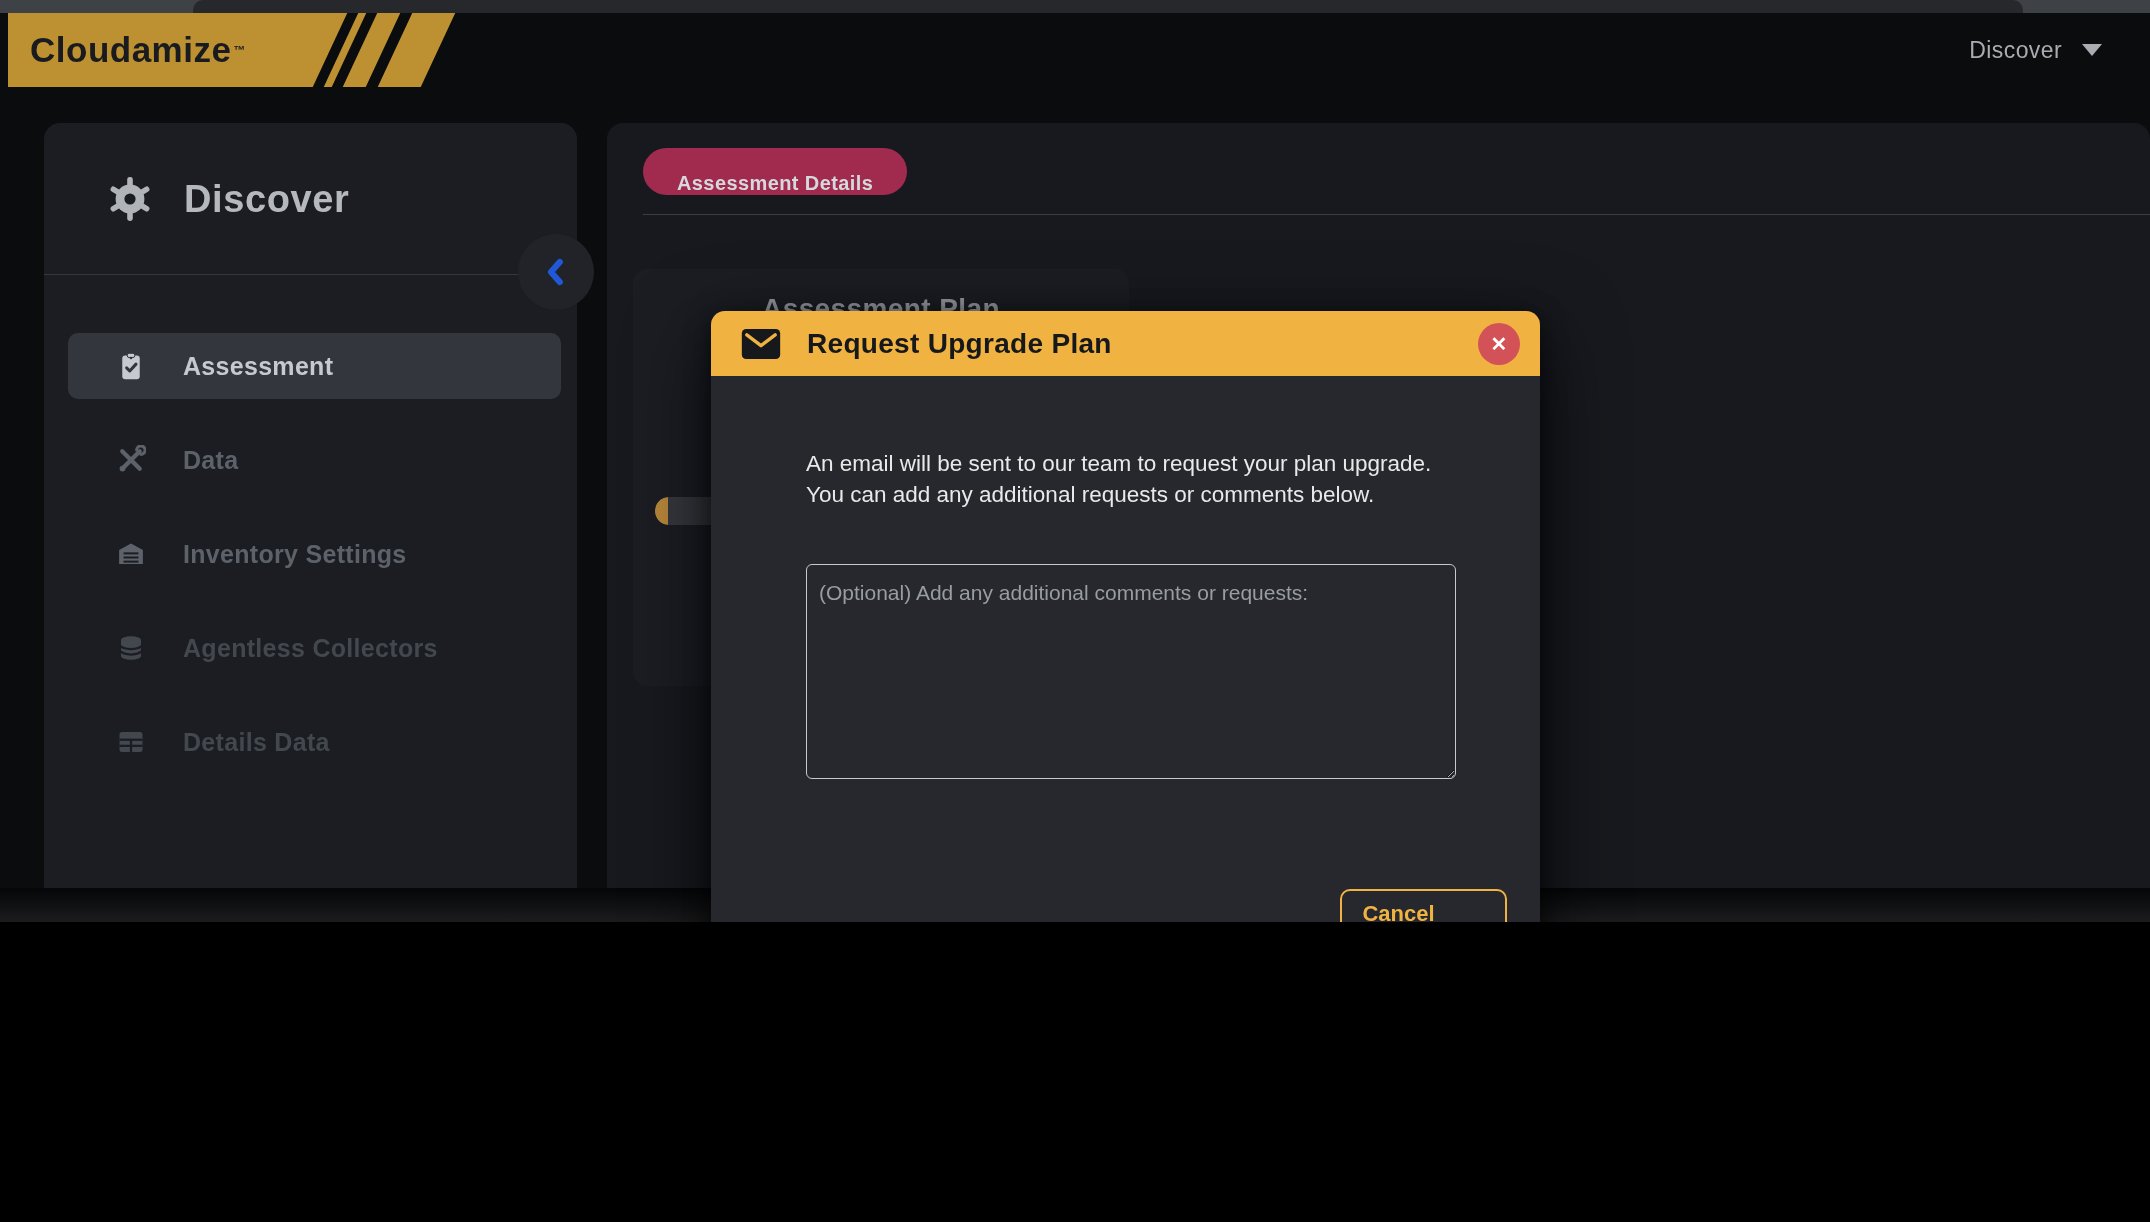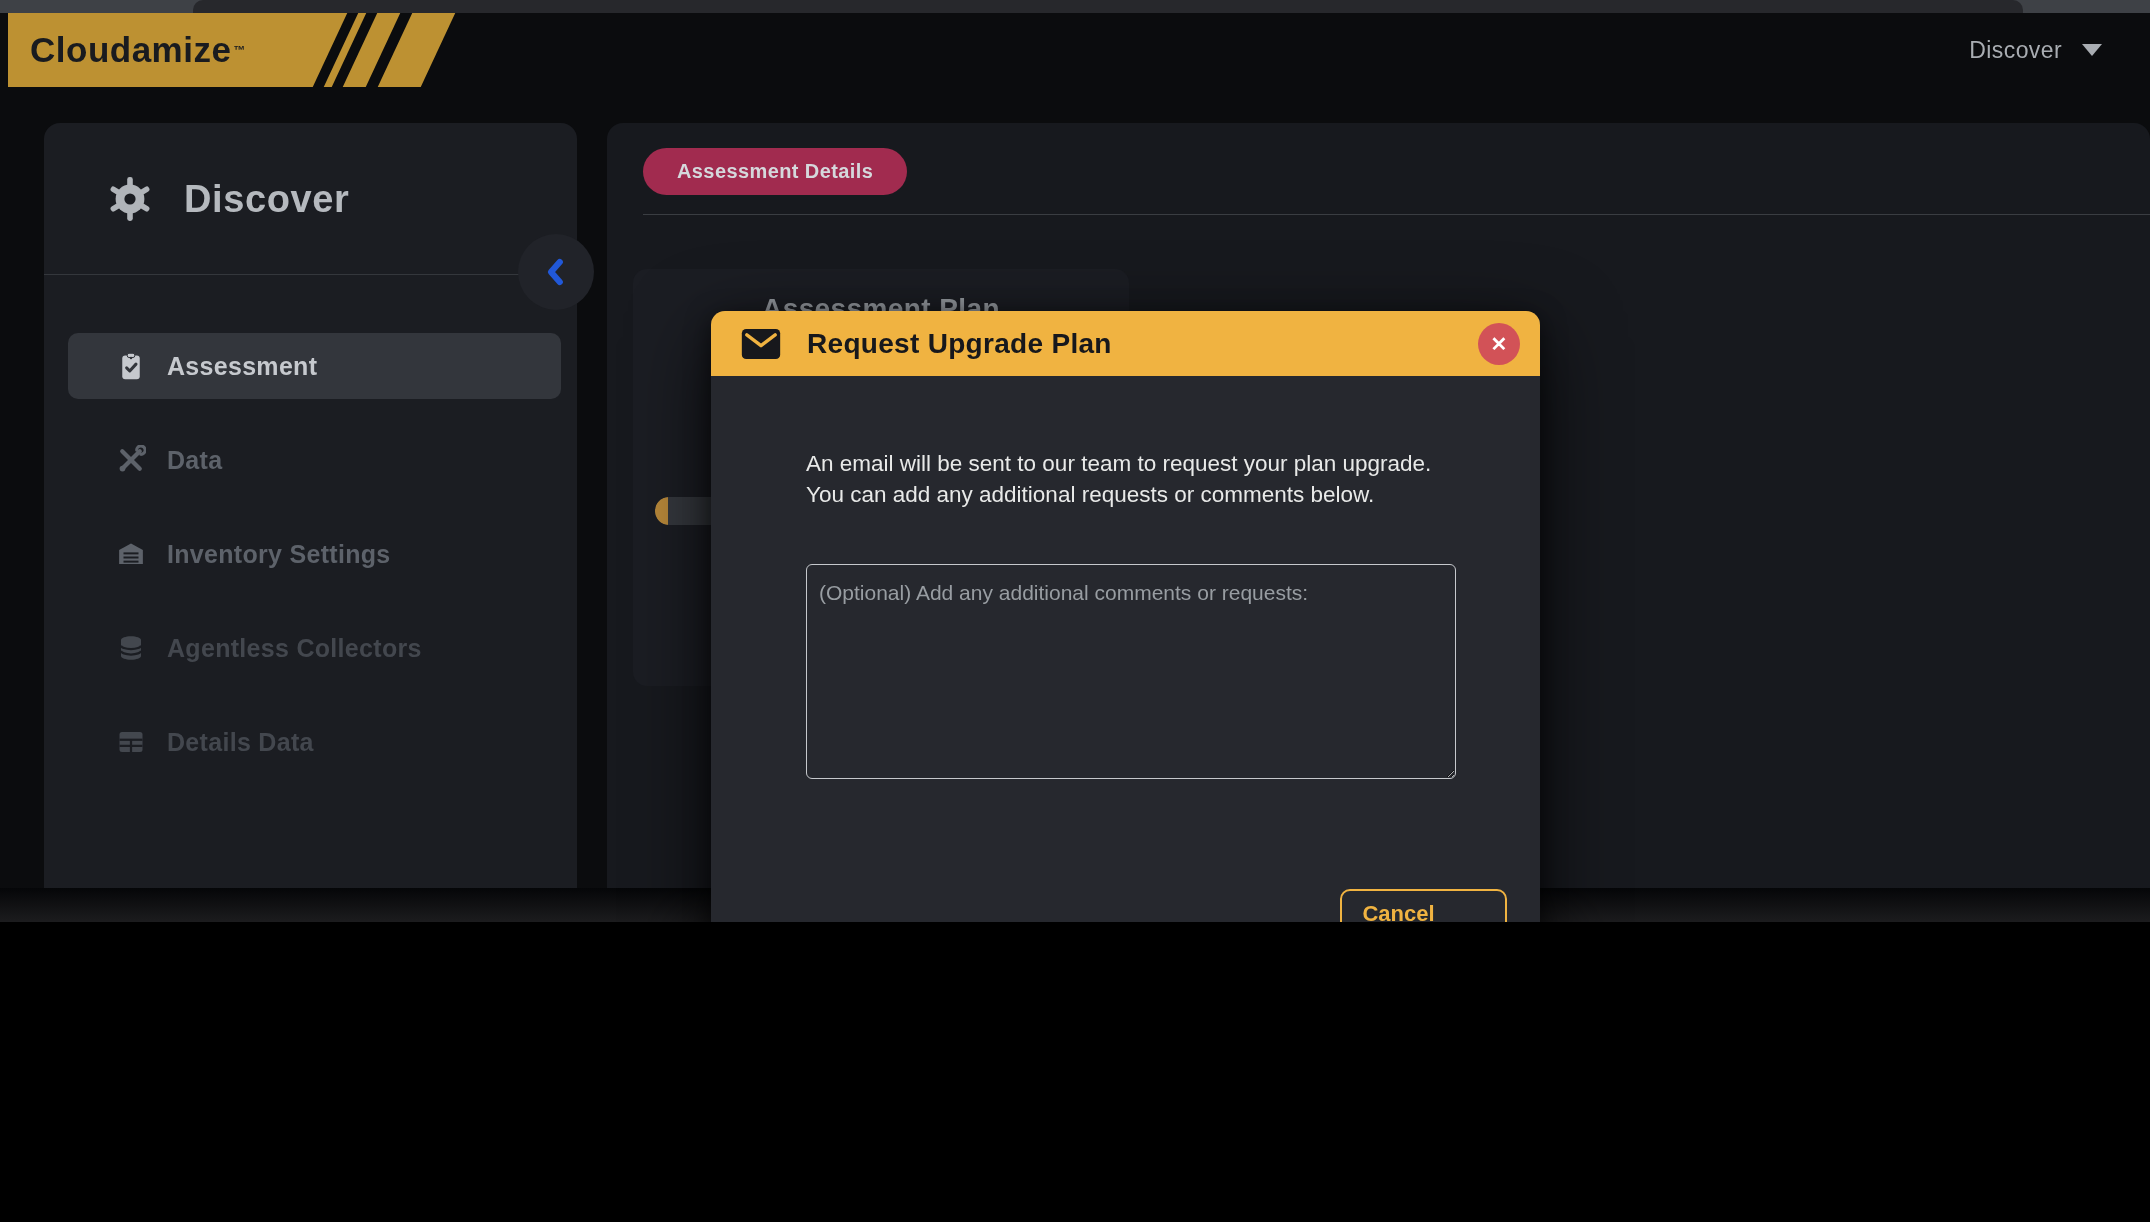--- a/index.html
+++ b/index.html
@@ -28,31 +28,31 @@
   .top-right-label{ font-size:23px; color:#a9adb2; letter-spacing:0.4px; }
   .caret-down{ width:0; height:0; border-left:10px solid transparent; border-right:10px solid transparent; border-top:12px solid #a9adb2; }
 
   
   .sidebar{ position:absolute; left:44px; top:123px; width:533px; height:1063px; background:#1b1d22; border-radius:16px; }
   .sb-header{ position:absolute; left:62px; top:52px; display:flex; align-items:center; gap:30px; }
   .sb-title{ font-size:38px; font-weight:600; color:#b5b9be; letter-spacing:0.6px; }
   .sb-divider{ position:absolute; left:0; right:0; top:151px; height:1px; background:#34373c; }
   .collapse-btn{ position:absolute; left:474px; top:111px; width:76px; height:76px; border-radius:50%; background:#212329; display:flex; align-items:center; justify-content:center; cursor:pointer; z-index:3; }
   .sb-nav{ position:absolute; left:24px; right:16px; top:210px; }
-  .sb-item{ height:66px; margin-bottom:28px; border-radius:10px; display:flex; align-items:center; padding-left:47px; gap:20px; cursor:pointer; }
+  .sb-item{ height:66px; margin-bottom:28px; border-radius:10px; display:flex; align-items:center; padding-left:47px; gap:36px; cursor:pointer; }
   .sb-item .sb-label{ font-size:25px; font-weight:600; letter-spacing:0.3px; }
   .sb-item.active{ background:#33363c; }
   .sb-item.active .sb-label{ color:#c6c9ce; }
   .sb-item.tier2 .sb-label{ color:#5d626a; }
   .sb-item.tier3 .sb-label{ color:#43474e; }
   .sb-icon{ width:32px; height:32px; flex:0 0 32px; display:flex; align-items:center; justify-content:center; }
 
   
   .panel{ position:absolute; left:607px; top:123px; width:1543px; height:1063px; background:#17191e; border-radius:16px; }
-  .details-pill{ position:absolute; left:36px; top:25px; height:47px; padding:0 34px; border-radius:24px; background:#a12b4f; display:flex; align-items:center; cursor:pointer; }
+  .details-pill{ position:absolute; left:36px; top:25px; height:47px; padding:0 34px; border-radius:24px; background:#a12b4f; display:flex; align-items:flex-end; cursor:pointer; }
   .details-pill span{ font-size:20px; font-weight:700; color:#d5d8dc; letter-spacing:0.4px; }
   .panel-divider{ position:absolute; left:36px; right:0; top:91px; height:1px; background:#3a3d42; }
   .plan-card{ position:absolute; left:26px; top:146px; width:496px; height:417px; background:#1b1d23; border-radius:14px; }
   .plan-title{ position:absolute; left:0; right:0; top:24px; text-align:center; font-size:28px; font-weight:600; color:#989da3; letter-spacing:0.4px; }
   .progress{ position:absolute; left:22px; top:228px; width:452px; height:28px; border-radius:14px; background:#35383e; overflow:hidden; }
   .progress-fill{ width:13px; height:100%; background:#b9893a; border-radius:14px 0 0 14px; }
 
   
   .modal{ position:absolute; left:711px; top:311px; width:829px; height:677px; border-radius:14px; background:#26282e; box-shadow:0 24px 80px rgba(0,0,0,0.72), 0 6px 24px rgba(0,0,0,0.55); z-index:10; }
   .modal-header{ height:65px; background:#f0b341; border-radius:14px 14px 0 0; display:flex; align-items:center; padding:0 20px 0 30px; gap:26px; }

